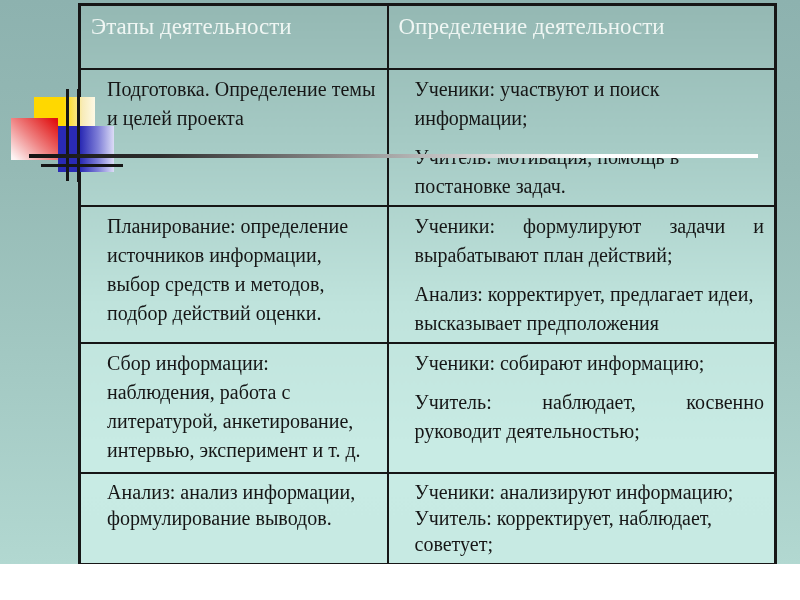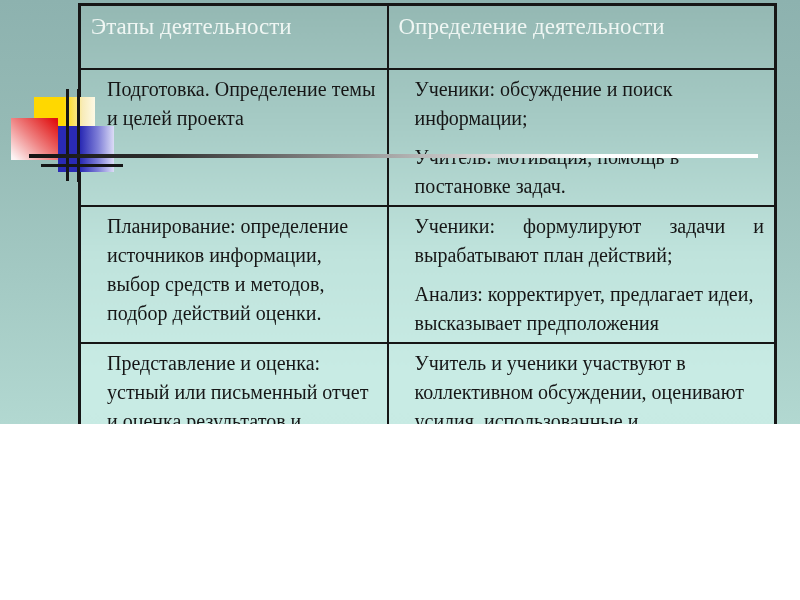--- a/index.html
+++ b/index.html
@@ -1,21 +1,21 @@
 <!DOCTYPE html>
 <html><head>
 <meta charset="utf-8">
 <style>
   html,body{margin:0;padding:0;}
   body{
     width:800px;height:600px;overflow:hidden;
     font-family:"Liberation Serif","DejaVu Serif",serif;
   }
   .slide{
-    position:relative;width:800px;height:424px;overflow:hidden;
+    position:relative;width:800px;height:564px;overflow:hidden;
     background:linear-gradient(180deg,#8db2af 0%,#95bab5 30%,#a3c9c3 65%,#b2d8d1 100%);
   }
 
   
   .sq{position:absolute;}
   .sq-yellow{
     left:34px;top:97px;width:61px;height:44px;z-index:3;
     background:linear-gradient(90deg,#ffd800 0%,#ffd800 48%,#f8ecba 80%,#fdf9e6 100%);
   }
   .sq-blue{
@@ -99,31 +99,49 @@
         <th>Этапы деятельности</th>
         <th>Определение деятельности</th>
       </tr>
     </thead>
     <tbody>
       <tr class="r1">
         <td>
           <p>Подготовка. Определение темы и целей проекта</p>
         </td>
         <td>
-          <p>Ученики: обсуждение и поиск информации;</p>
+          <p>Ученики: участвуют и поиск информации;</p>
           <p>Учитель: мотивация, помощь в постановке задач.</p>
         </td>
       </tr>
       <tr class="r2">
         <td>
           <p>Планирование: определение источников информации, выбор средств и методов, подбор действий оценки.</p>
         </td>
         <td>
           <p class="just">Ученики: формулируют задачи и вырабатывают план действий;</p>
           <p>Анализ: корректирует, предлагает идеи, высказывает предположения</p>
+        </td>
+      </tr>
+      <tr class="r3">
+        <td>
+          <p>Сбор информации: наблюдения, работа с литературой, анкетирование, интервью, эксперимент и т. д.</p>
+        </td>
+        <td>
+          <p>Ученики: собирают информацию;</p>
+          <p class="just">Учитель: наблюдает, косвенно руководит деятельностью;</p>
+        </td>
+      </tr>
+      <tr class="r4 tight">
+        <td>
+          <p>Анализ: анализ информации, формулирование выводов.</p>
+        </td>
+        <td>
+          <p>Ученики: анализируют информацию;</p>
+          <p>Учитель: корректирует, наблюдает, советует;</p>
         </td>
       </tr>
       <tr class="r5">
         <td>
           <p>Представление и оценка: устный или письменный отчет и оценка результатов и процесса исследования</p>
         </td>
         <td>
           <p>Учитель и ученики участвуют в коллективном обсуждении, оценивают усилия, использованные и неиспользованные возможности, творческий подход</p>
         </td>
       </tr>

